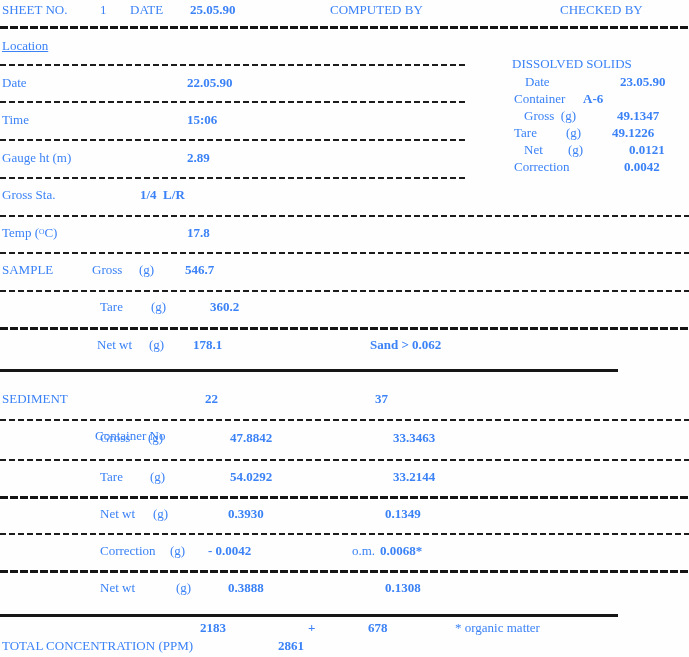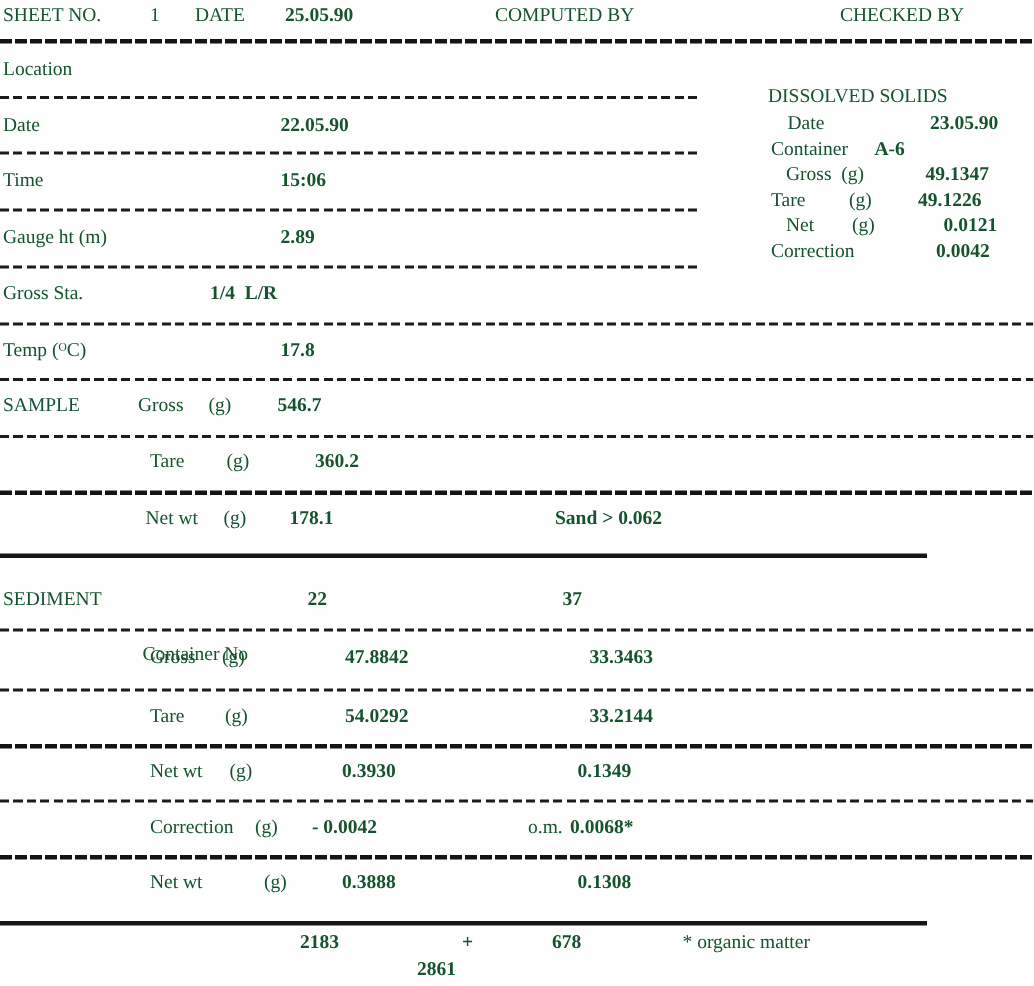--- a/index.html
+++ b/index.html
@@ -1,21 +1,21 @@
 <!DOCTYPE html>
 <html><head>
 <meta charset="utf-8">
 <style>
   html,body{margin:0;padding:0;background:#ffffff;}
   #page{
     position:relative;
     width:689px;height:657px;
     background:#fefefe;
     font-family:"Liberation Serif", serif;
-    color:#14532d;
+    color:#3b82f6;
     font-size:13px;
     overflow:hidden;
   }
   .t{position:absolute;white-space:pre;line-height:14px;}
   .b{font-weight:bold;}
   .hl{position:absolute;height:2px;background-image:repeating-linear-gradient(90deg,#1c1c1c 0 6px,transparent 6px 9px);}
   .hl.thick{height:3px;background-image:repeating-linear-gradient(90deg,#141414 0 8px,transparent 8px 10px);}
   .solid{position:absolute;height:3px;background:#161616;}
 </style>
 </head>
@@ -25,21 +25,21 @@
 
   <span class="t" style="left:2px;top:3px;">SHEET NO.</span>
   <span class="t" style="left:100px;top:3px;">1</span>
   <span class="t" style="left:130px;top:3px;">DATE</span>
   <span class="t b" style="left:190px;top:3px;">25.05.90</span>
   <span class="t" style="left:330px;top:3px;">COMPUTED BY</span>
   <span class="t" style="left:560px;top:3px;">CHECKED BY</span>
 
   <div class="hl thick" style="left:0;top:26px;width:689px;"></div>
 
-  <span class="t" style="left:2px;top:39px;">Location</span>
+  <span class="t" style="left:2px;top:39px;text-decoration:underline;">Location</span>
 
   <div class="hl" style="left:0;top:64px;width:467px;"></div>
 
   <span class="t" style="left:2px;top:76px;">Date</span>
   <span class="t b" style="left:187px;top:76px;">22.05.90</span>
   <div class="hl" style="left:0;top:101px;width:467px;"></div>
 
   <span class="t" style="left:2px;top:113px;">Time</span>
   <span class="t b" style="left:187px;top:113px;">15:06</span>
   <div class="hl" style="left:0;top:139px;width:467px;"></div>
@@ -132,15 +132,16 @@
   <span class="t b" style="left:228px;top:581px;">0.3888</span>
   <span class="t b" style="left:385px;top:581px;">0.1308</span>
 
   <div class="solid" style="left:0;top:614px;width:618px;"></div>
 
   <span class="t b" style="left:200px;top:621px;">2183</span>
   <span class="t b" style="left:308px;top:621px;">+</span>
   <span class="t b" style="left:368px;top:621px;">678</span>
   <span class="t" style="left:455px;top:621px;text-align:center;">* organic matter</span>
 
+  <span class="t" style="left:2px;top:639px;">TOTAL CONCENTRATION (PPM)</span>
   <span class="t b" style="left:278px;top:639px;">2861</span>
 
 </div>
 
 </body></html>

